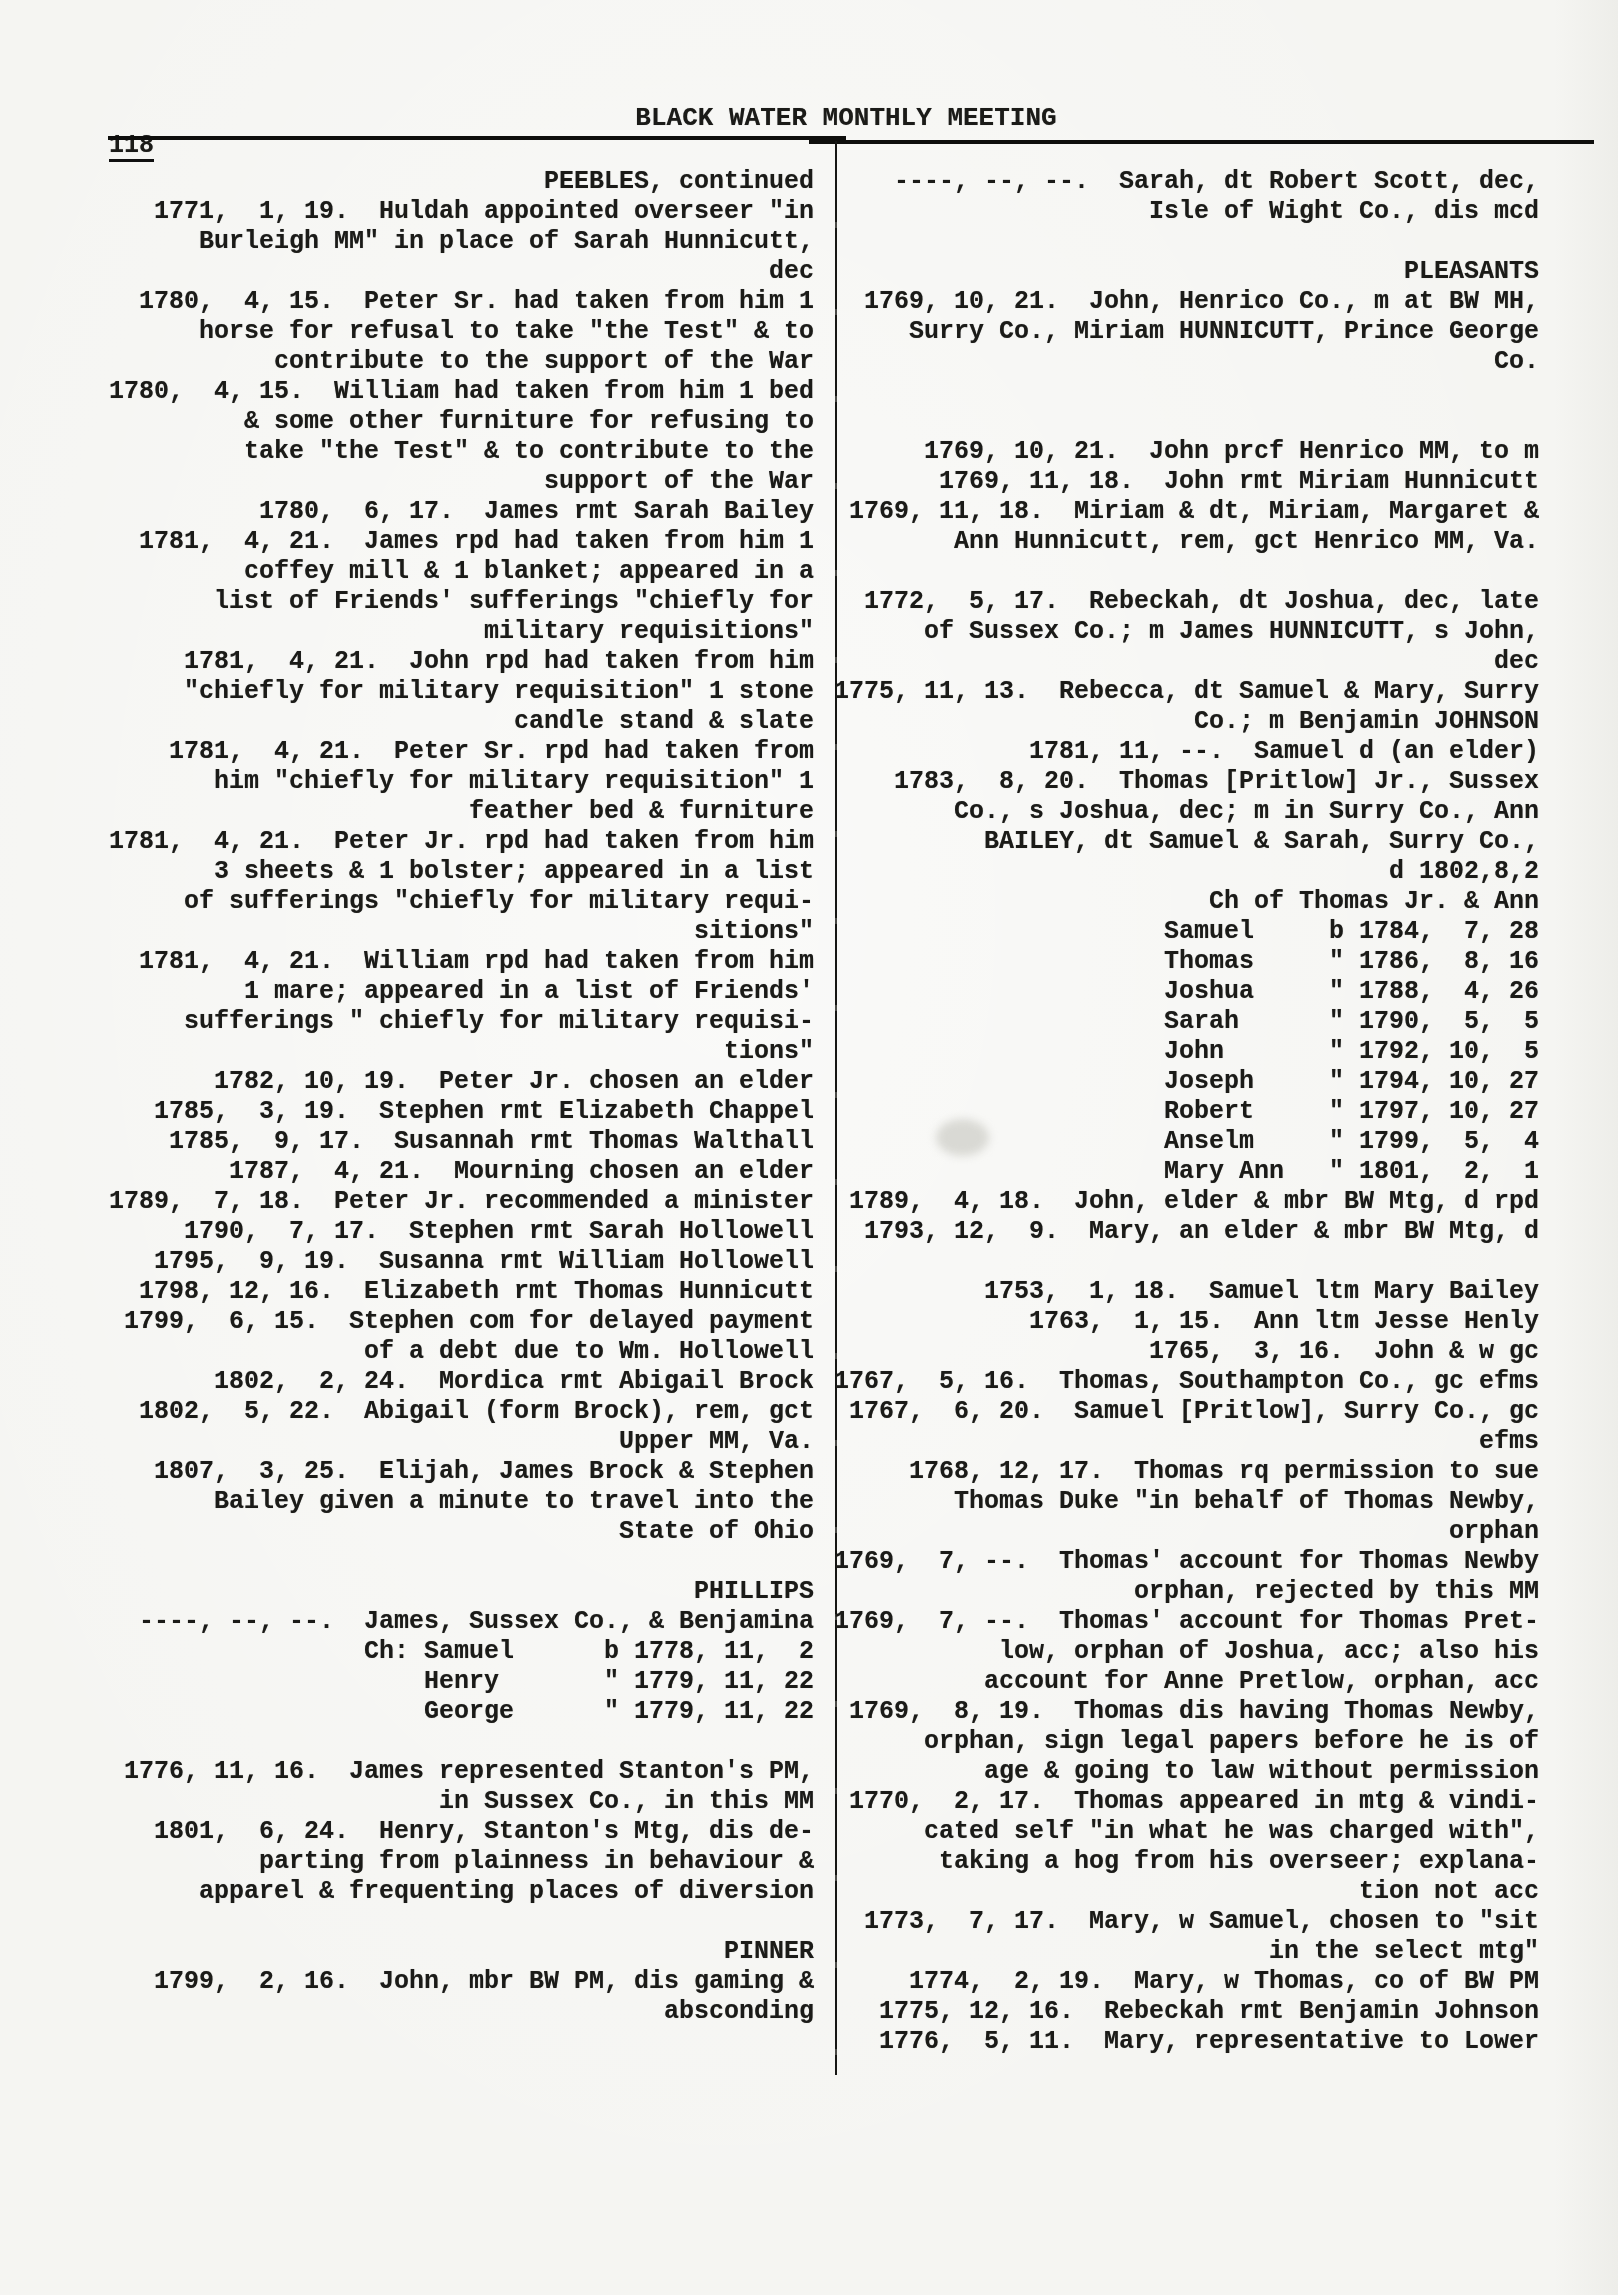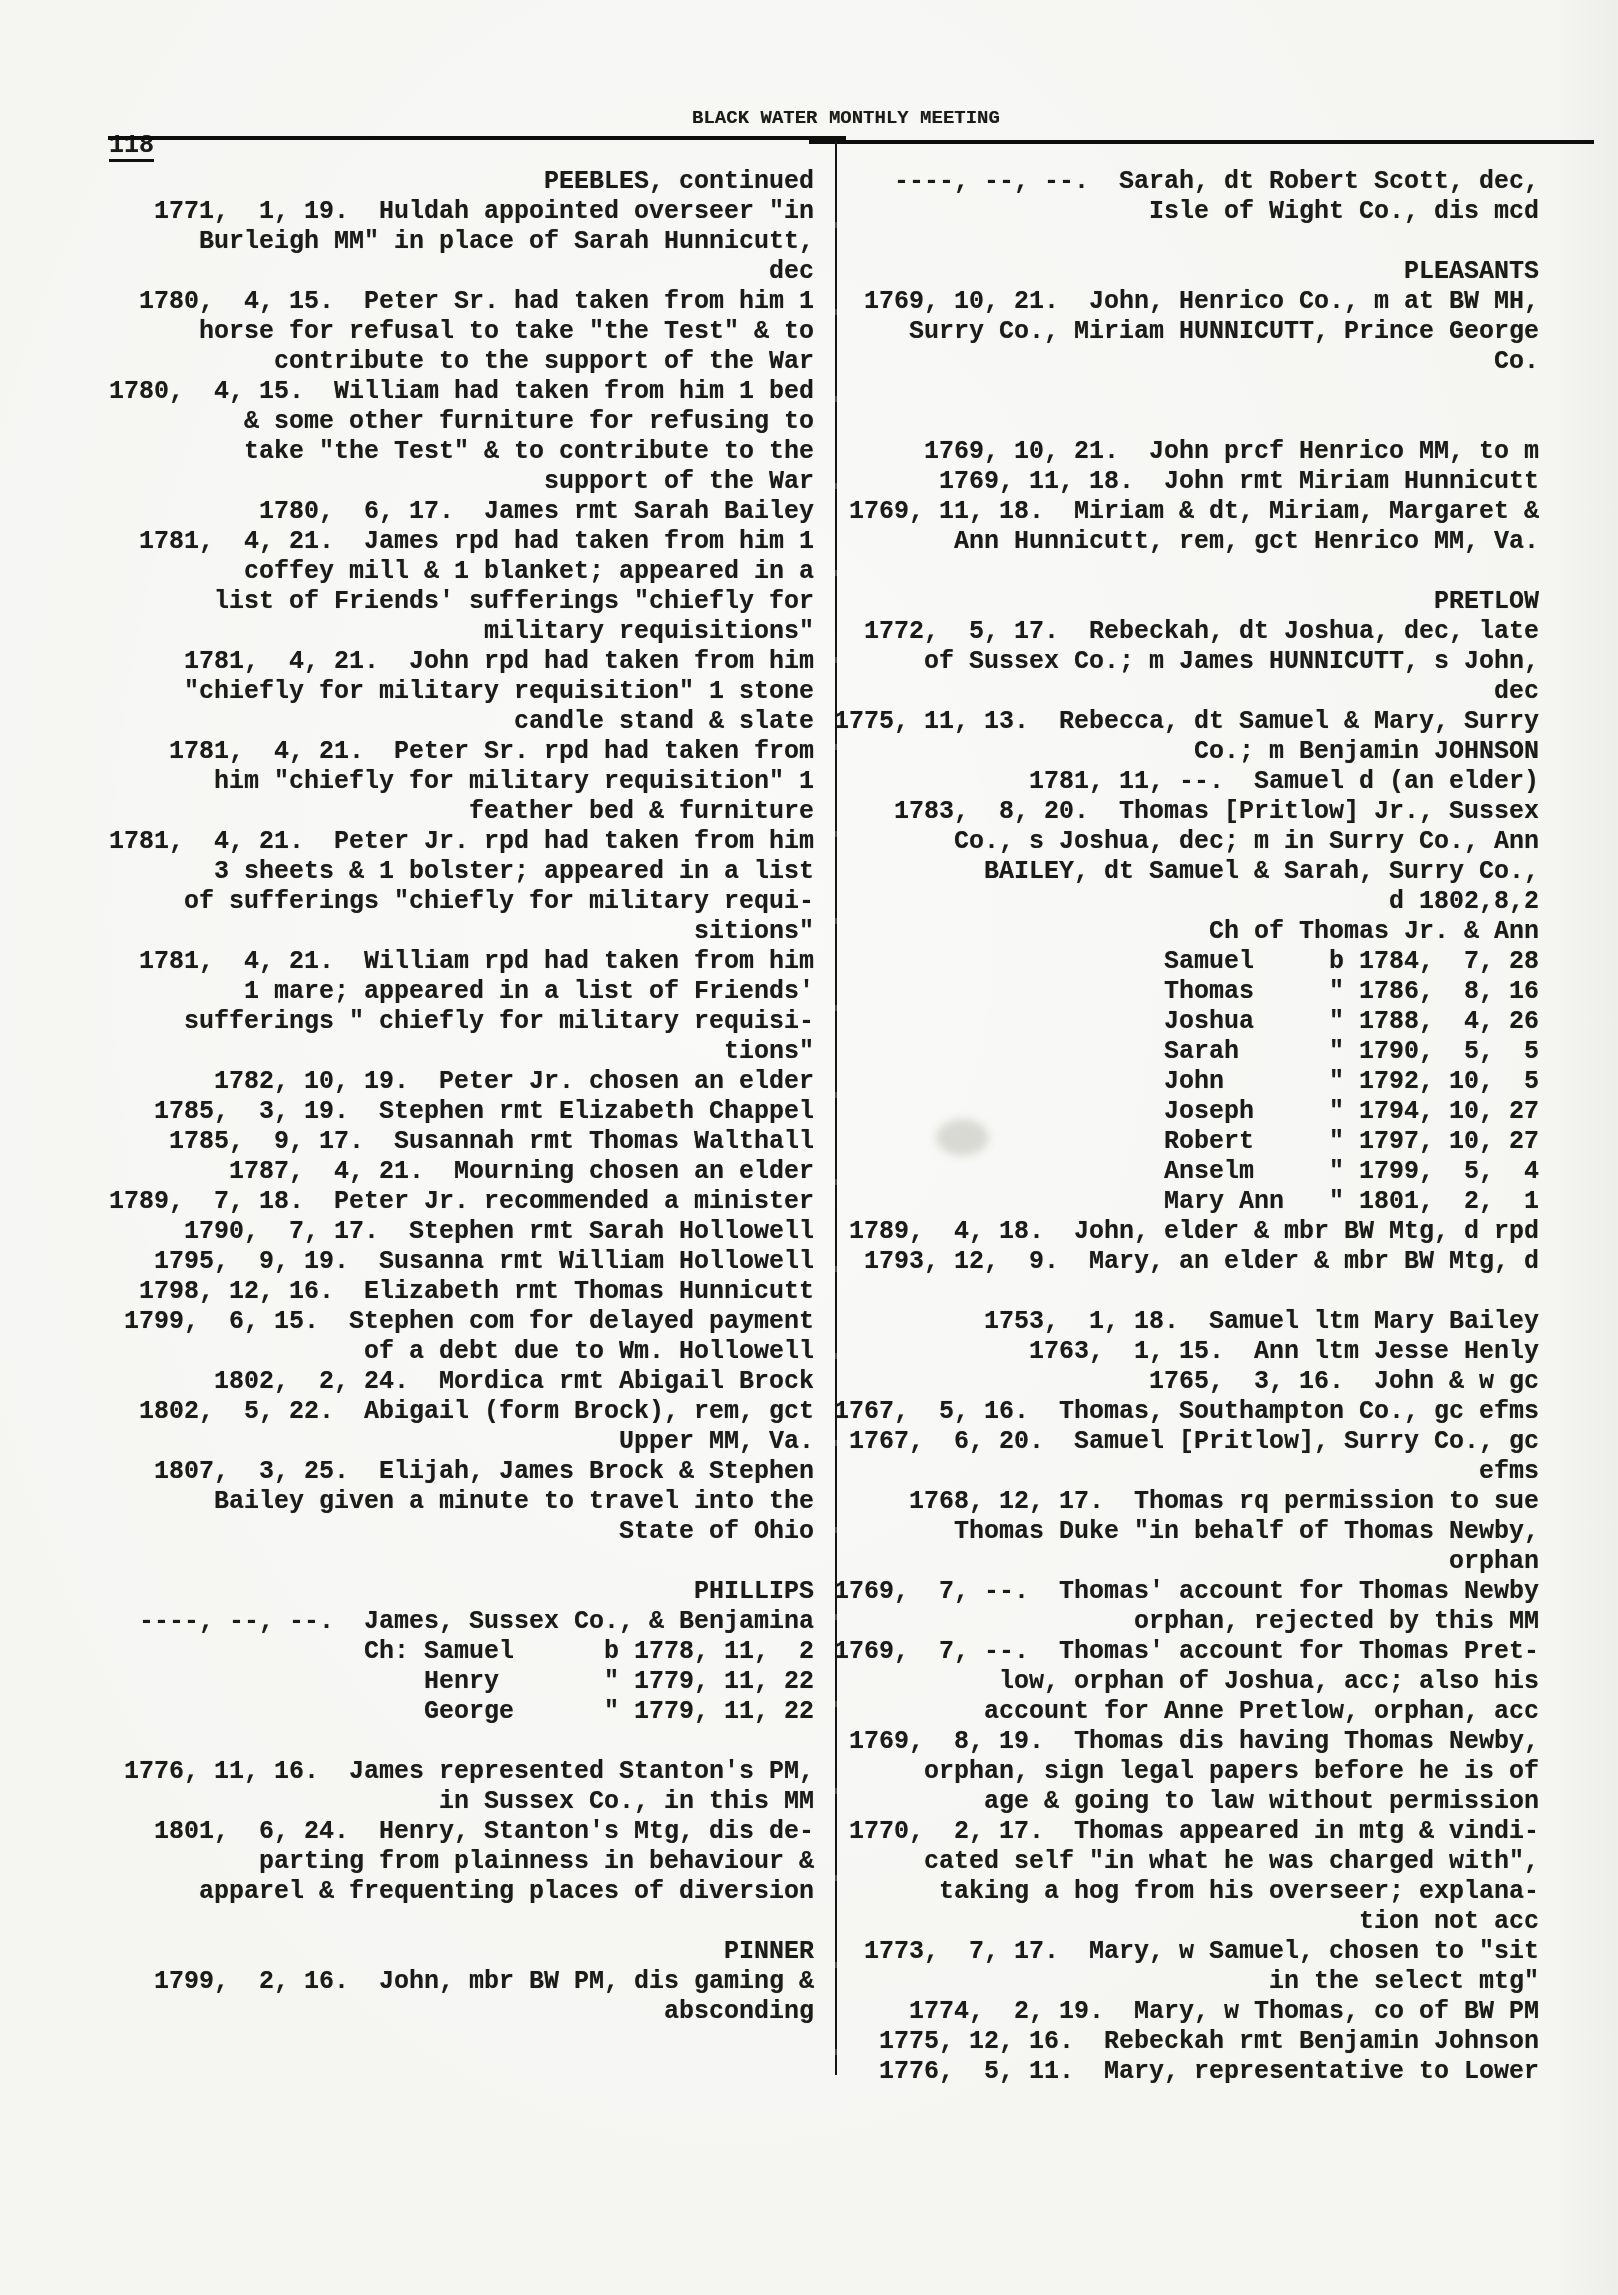--- a/index.html
+++ b/index.html
@@ -23,21 +23,21 @@
     position: absolute; left: 109px; top: 106px;
     font-size: 25px; line-height: 25px;
     border-bottom: 3px solid #101010;
     padding-bottom: 0.7px;
     text-shadow: 0 0 0.7px rgba(20,20,20,.45);
     margin-top: 27px;
   }
   .title-band {
     position: absolute; left: 74px; top: 106px; width: 1544px;
     text-align: center;
-    font-size: 19px; line-height: 25px;
+    font-size: 26px; line-height: 25px;
     text-shadow: 0 0 0.7px rgba(20,20,20,.45);
   }
   .rule-main {
     position: absolute; left: 108px; top: 136px;
     width: 738px; height: 4.4px; background: #0e0e0c;
   }
   .rule-right {
     position: absolute; left: 809px; top: 140px;
     width: 785px; height: 3.7px; background: #0e0e0c;
   }
@@ -146,21 +146,20 @@
       <div class="line">1769, 10, 21.  John, Henrico Co., m at BW MH,</div>
       <div class="line">     Surry Co., Miriam HUNNICUTT, Prince George</div>
       <div class="line">     Co.</div>
       <div class="line"></div>
       <div class="line"></div>
       <div class="line">1769, 10, 21.  John prcf Henrico MM, to m</div>
       <div class="line">1769, 11, 18.  John rmt Miriam Hunnicutt</div>
       <div class="line">1769, 11, 18.  Miriam &amp; dt, Miriam, Margaret &amp;</div>
       <div class="line">     Ann Hunnicutt, rem, gct Henrico MM, Va.</div>
       <div class="line"></div>
-      <div class="line">PRETLOW</div>
       <div class="line">1772,  5, 17.  Rebeckah, dt Joshua, dec, late</div>
       <div class="line">     of Sussex Co.; m James HUNNICUTT, s John,</div>
       <div class="line">     dec</div>
       <div class="line">1775, 11, 13.  Rebecca, dt Samuel &amp; Mary, Surry</div>
       <div class="line">     Co.; m Benjamin JOHNSON</div>
       <div class="line">1781, 11, --.  Samuel d (an elder)</div>
       <div class="line">1783,  8, 20.  Thomas [Pritlow] Jr., Sussex</div>
       <div class="line">     Co., s Joshua, dec; m in Surry Co., Ann</div>
       <div class="line">     BAILEY, dt Samuel &amp; Sarah, Surry Co.,</div>
       <div class="line">     d 1802,8,2</div>

